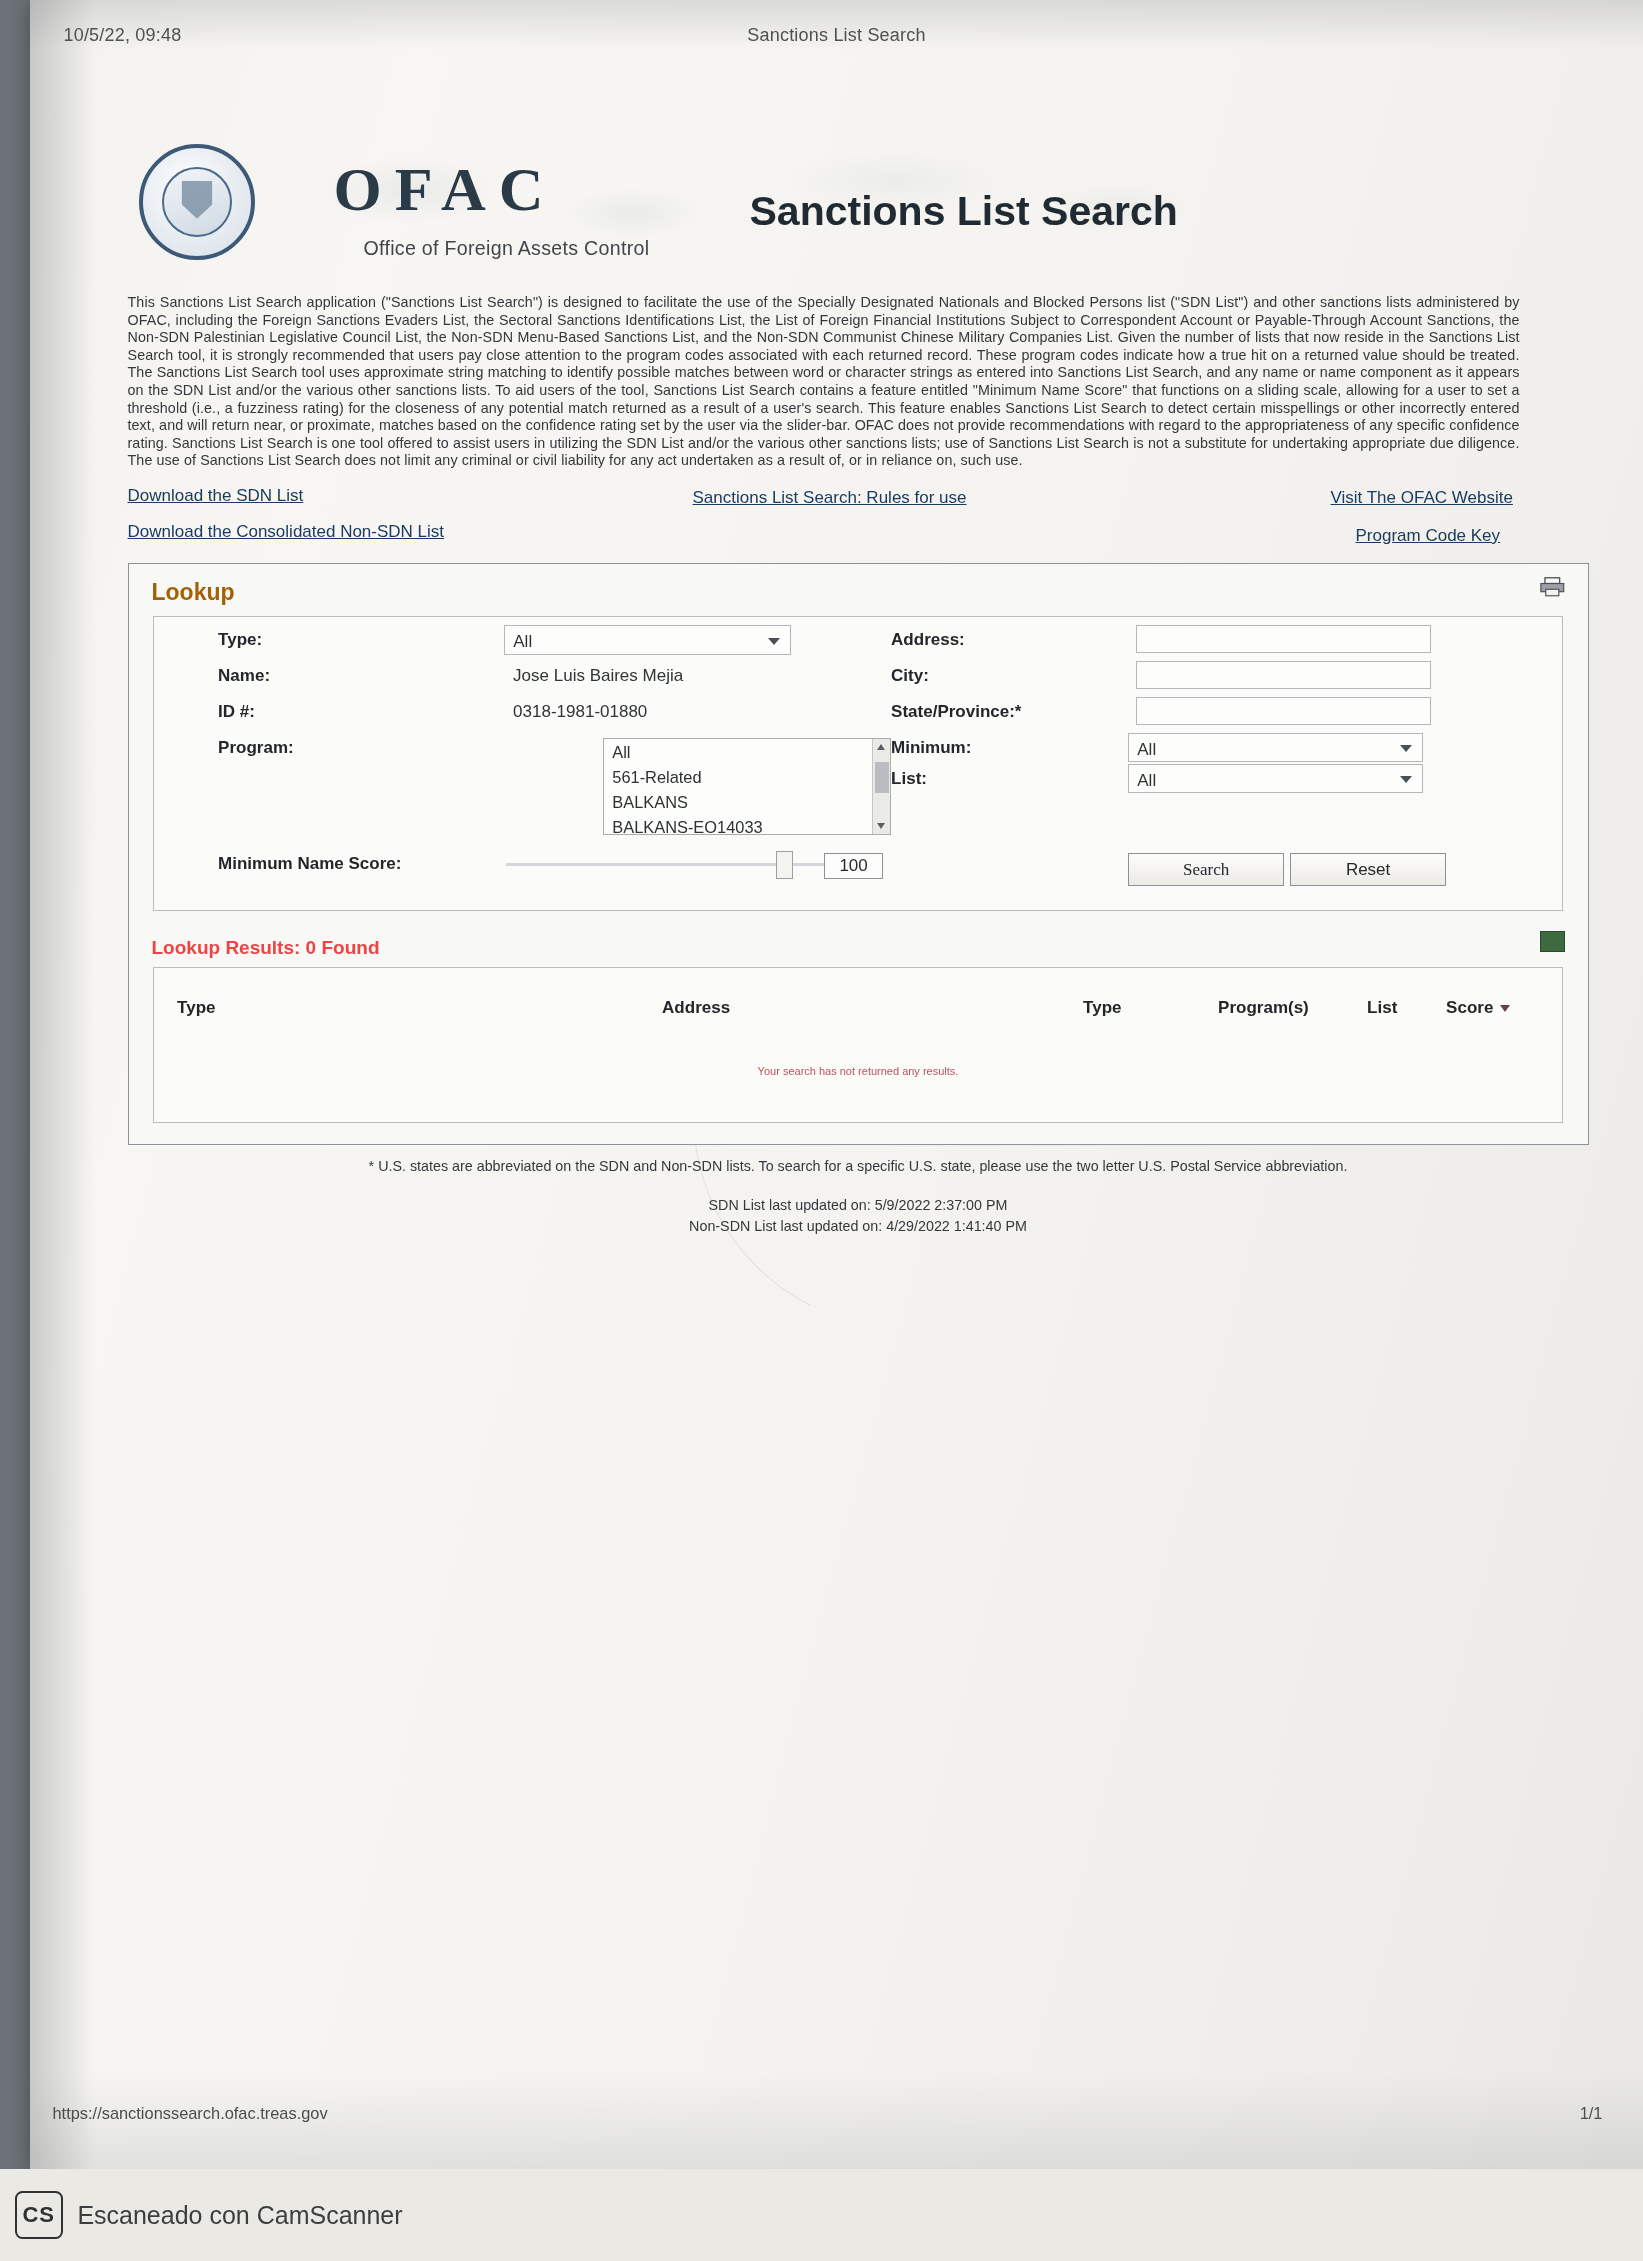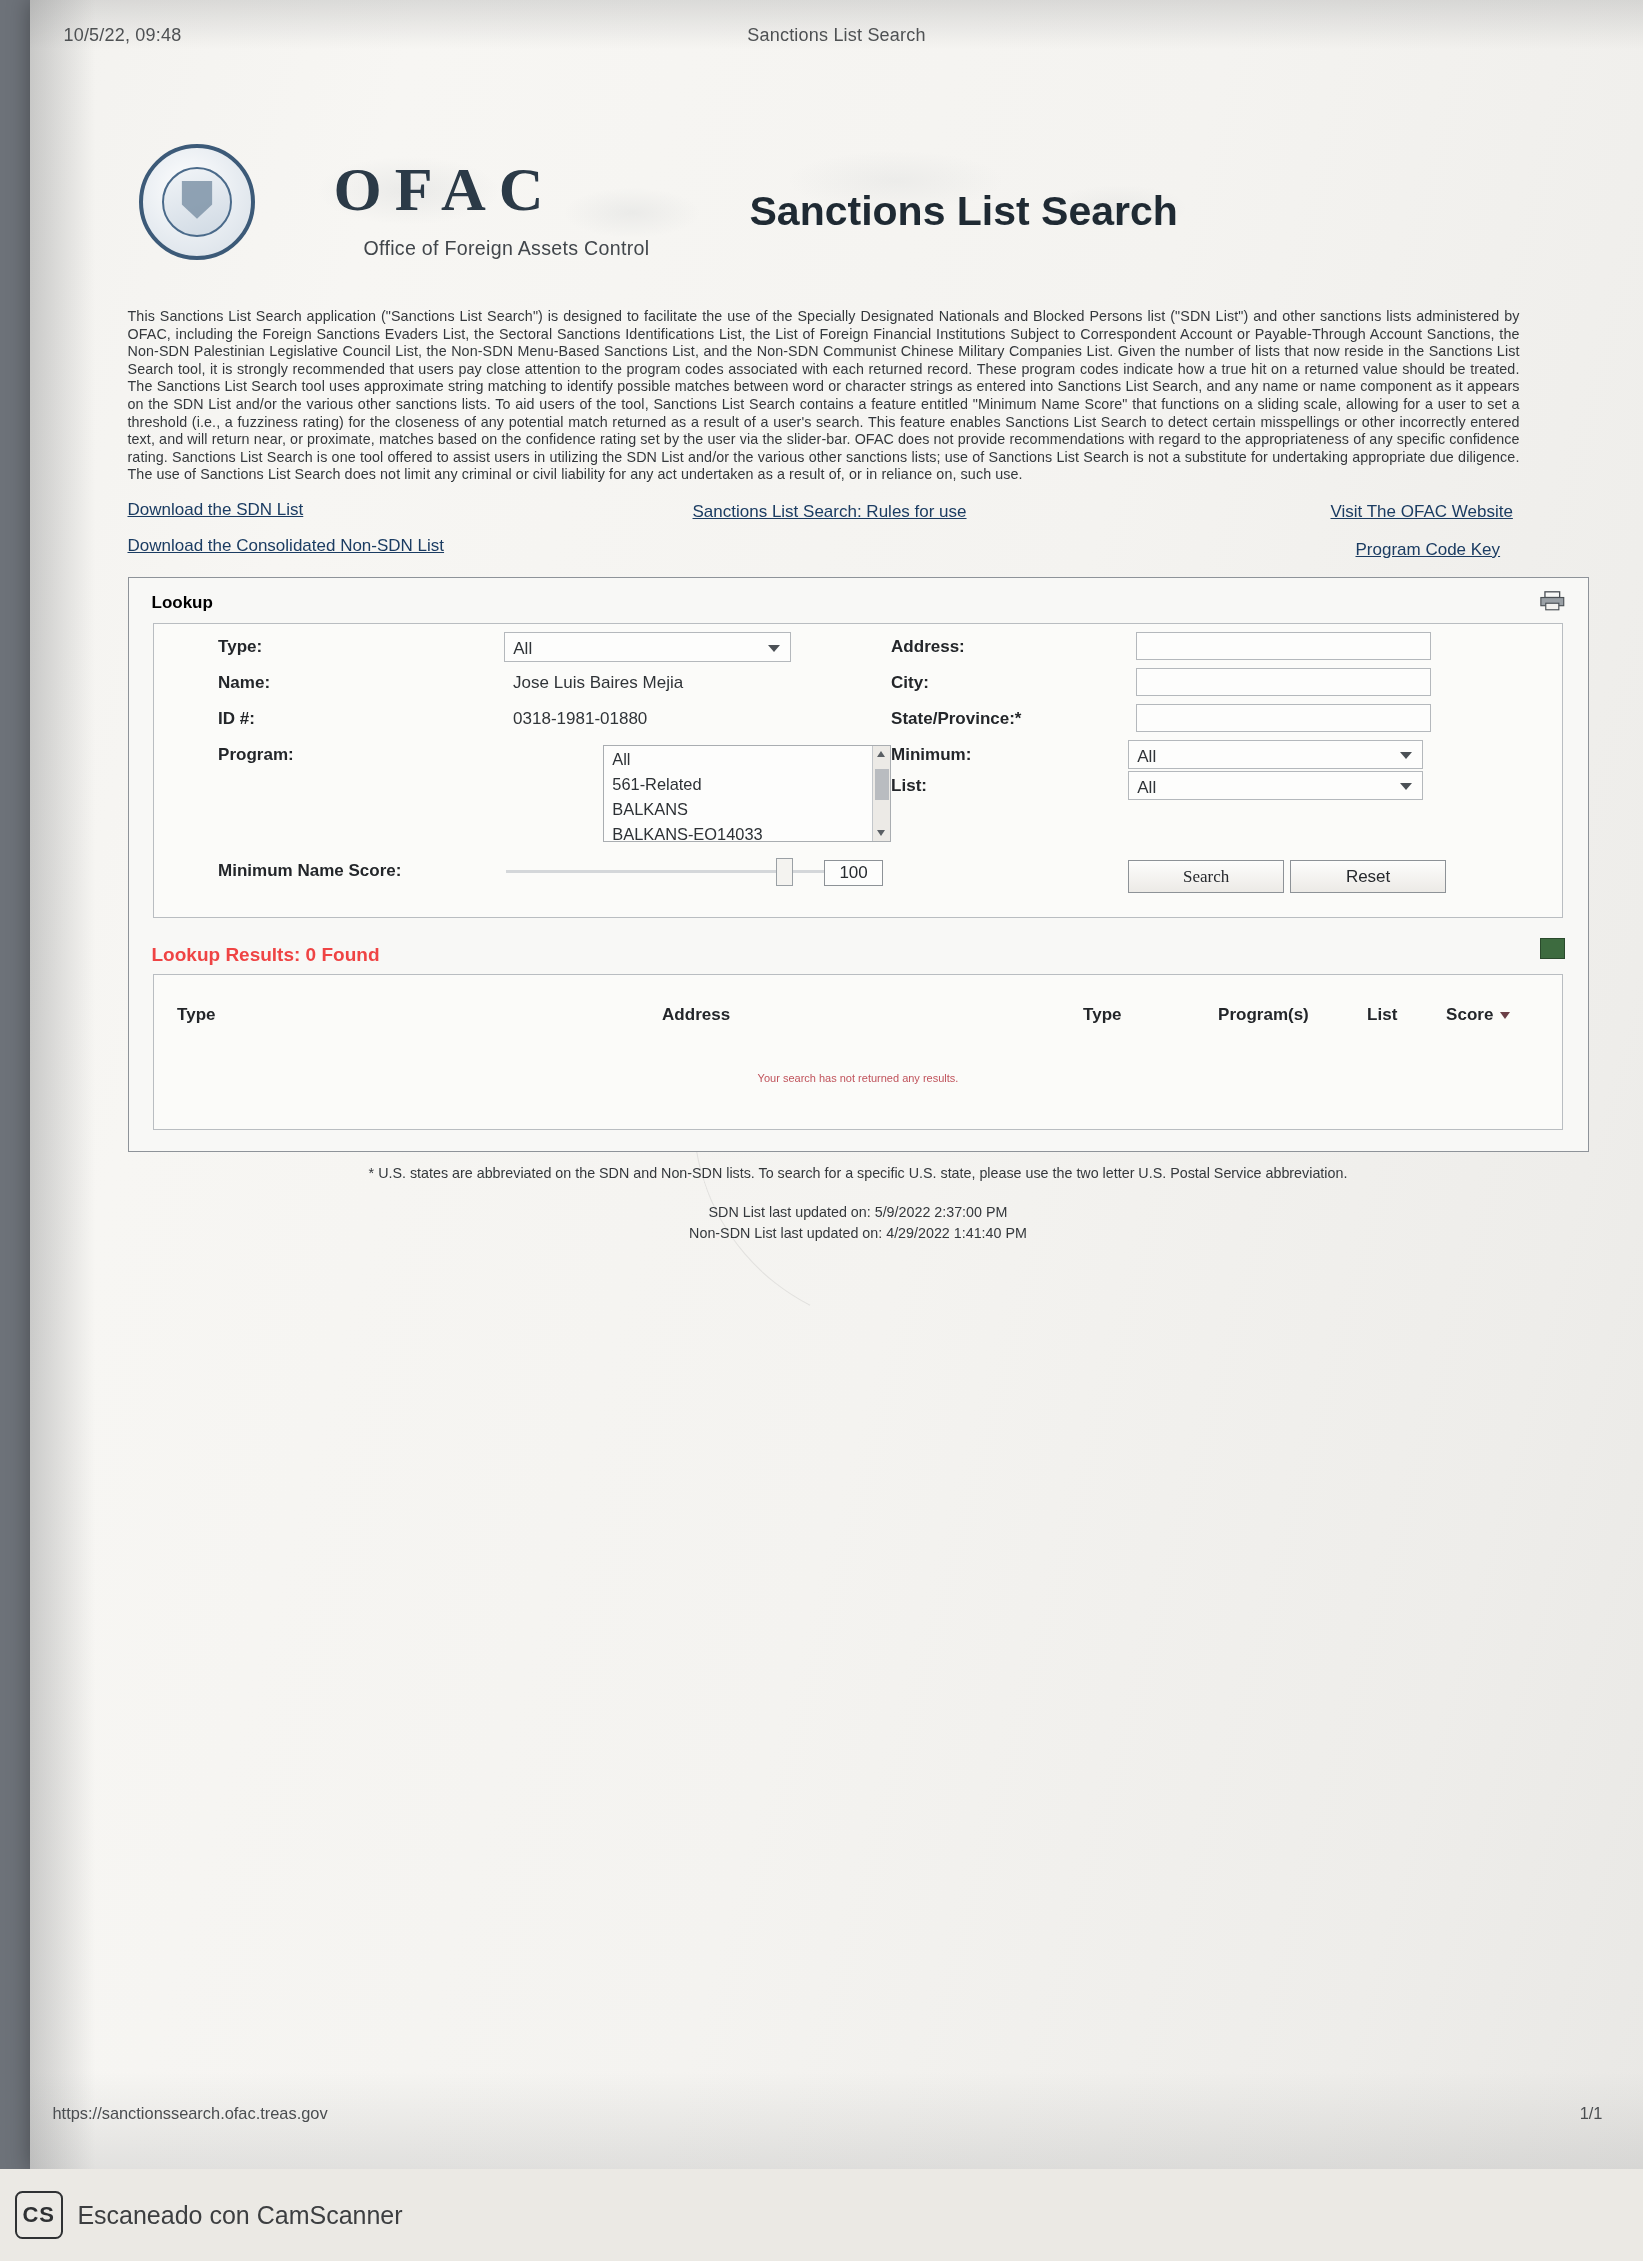--- a/index.html
+++ b/index.html
@@ -172,21 +172,21 @@
     background:
       radial-gradient(ellipse 131px 49px at 18% 42%, rgba(120,130,140,0.10), transparent 70%),
       radial-gradient(ellipse 98px 36px at 40% 60%, rgba(120,130,140,0.09), transparent 70%),
       radial-gradient(ellipse 156px 43px at 66% 34%, rgba(120,130,140,0.07), transparent 70%),
       radial-gradient(ellipse 98px 33px at 88% 56%, rgba(120,130,140,0.07), transparent 70%);
     pointer-events: none;
   }
 
   
   #intro {
-    margin-top: 26px;
+    margin-top: 12px;
     font-size: 14.3px;
     line-height: 17.6px;
     text-align: justify;
     color: #34383c;
     width: 1392px;
     letter-spacing: 0.1px;
   }
 
   
   .links-row {
@@ -206,23 +206,23 @@
   
   #lookup-panel {
     margin-top: 13px;
     width: 1461px;
     border: 1.6px solid #8e9399;
     background: #f8f8f6;
     box-sizing: border-box;
     position: relative;
   }
   #lookup-title {
-    font-size: 17px;
+    font-size: 23px;
     font-weight: bold;
-    color: #000000;
+    color: #a16207;
     padding: 14.7px 0 9.8px 23px;
   }
   #printer-icon {
     position: absolute;
     right: 23px; top: 13px;
     width: 24.6px; height: 19.6px;
   }
   #form-box {
     margin: 0 24.6px 14.7px 24.6px;
     border: 0.8px solid #b9bdc1;

